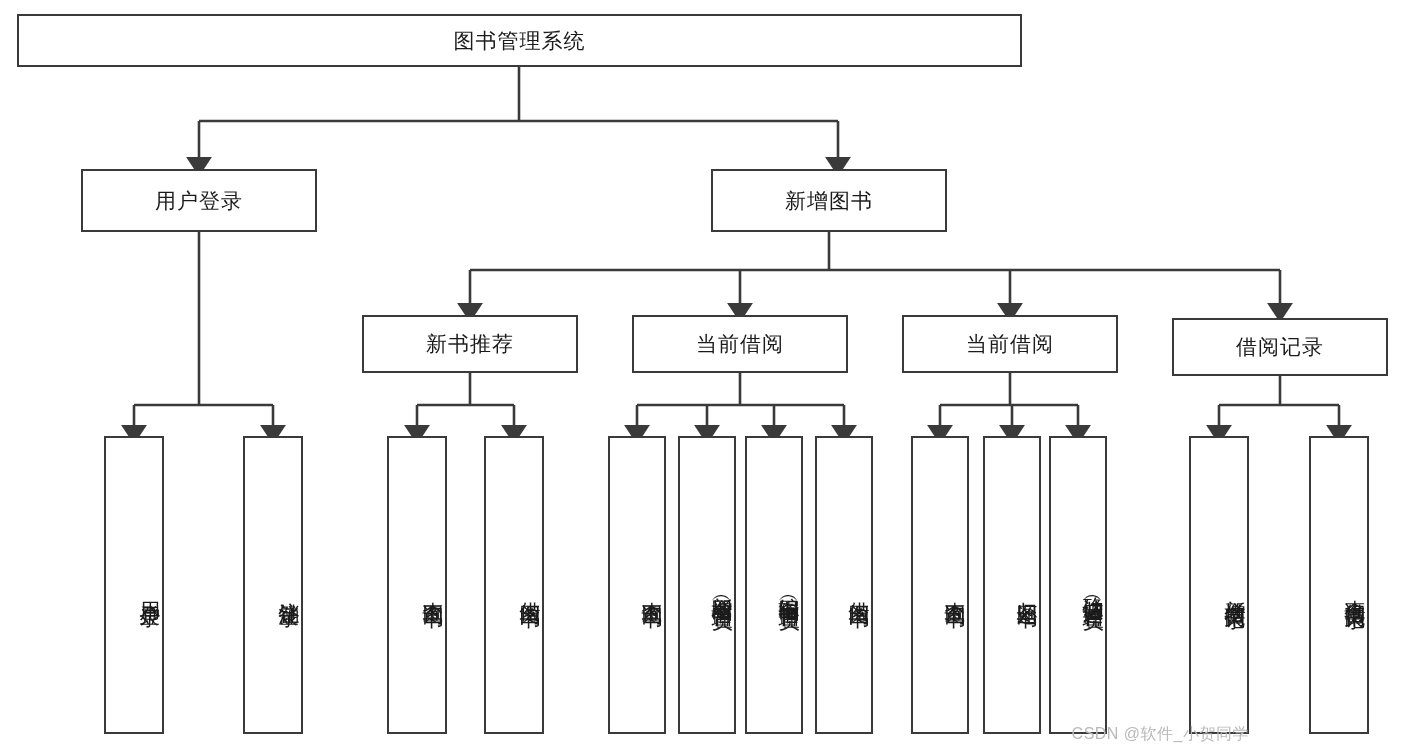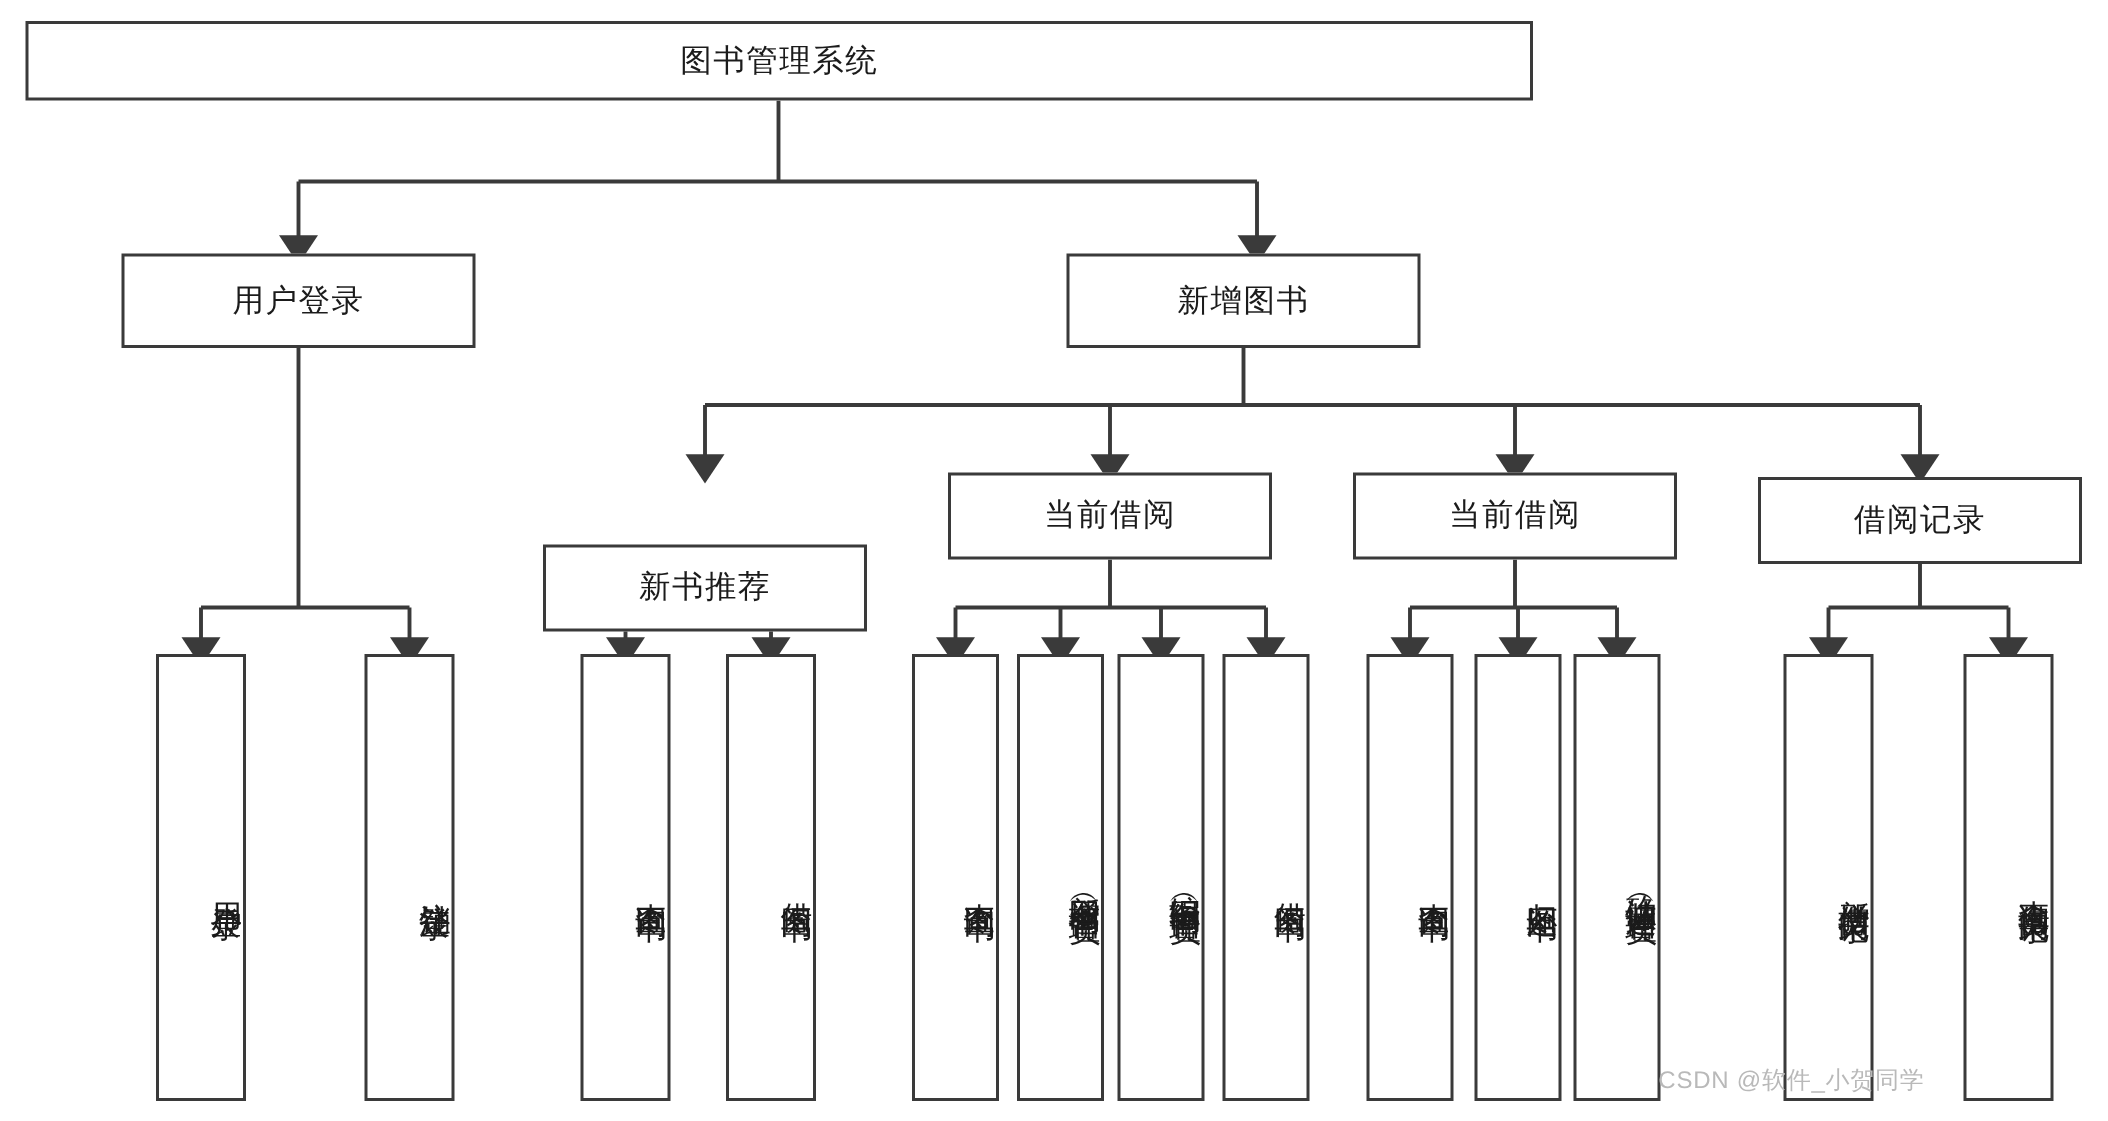--- a/index.html
+++ b/index.html
@@ -2,21 +2,21 @@
 <html><head>
 <meta charset="utf-8">
 <style>
   html,body{margin:0;padding:0;}
   body{
     width:1405px;height:747px;
     background:#ffffff;
     font-family:"Liberation Sans","DejaVu Sans",sans-serif;
     overflow:hidden;
   }
-  #diagram-root{position:relative;width:1257px;height:747px;padding-left:34px;}
+  #diagram-root{position:relative;width:1257px;height:747px;}
   svg.wires{position:absolute;left:0;top:0;width:1405px;height:747px;}
   .node{
     position:absolute;
     box-sizing:border-box;
     background:#ffffff;
     border:2.2px solid #3a3a3a;
     display:flex;
     align-items:center;
     justify-content:center;
     color:#1b1b1b;
@@ -31,21 +31,21 @@
     text-orientation:upright;
     font-size:21px;
     letter-spacing:2px;
     padding-top:8px;
     align-items:flex-start;
     justify-content:center;
     white-space:nowrap;
   }
   #watermark{
     position:absolute;
-    right:8px;bottom:16px;
+    right:8px;bottom:2px;
     font-size:16px;
     color:#b9b9b9;
     letter-spacing:.5px;
     white-space:nowrap;
     user-select:none;
     text-align:right;
   }
 </style>
 </head>
 <body>
@@ -106,21 +106,21 @@
     <span>图书管理系统</span>
   </div>
 
   <div class="node h" style="left: 81px; top: 169px; width: 236px; height: 63px;">
     <span>用户登录</span>
   </div>
   <div class="node h" style="left: 711px; top: 169px; width: 236px; height: 63px;">
     <span>新增图书</span>
   </div>
 
-  <div class="node h" style="left: 362px; top: 315px; width: 216px; height: 58px; margin-top: 48px;">
+  <div class="node h" style="left: 362px; top: 315px; width: 216px; height: 58px;">
     <span>新书推荐</span>
   </div>
   <div class="node h" style="left: 632px; top: 315px; width: 216px; height: 58px;">
     <span>当前借阅</span>
   </div>
   <div class="node h" style="left: 902px; top: 315px; width: 216px; height: 58px;">
     <span>当前借阅</span>
   </div>
   <div class="node h" style="left: 1172px; top: 318px; width: 216px; height: 58px;">
     <span>借阅记录</span>

